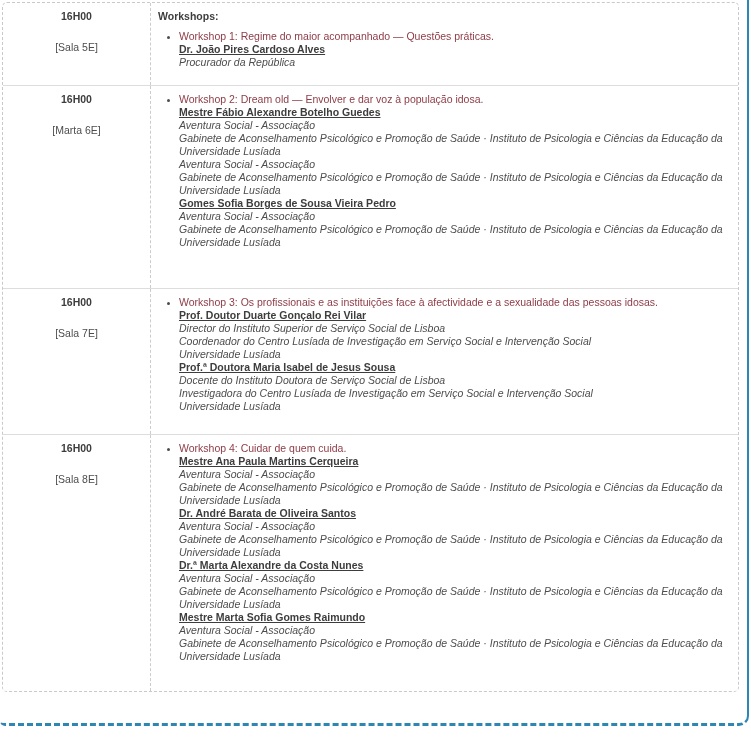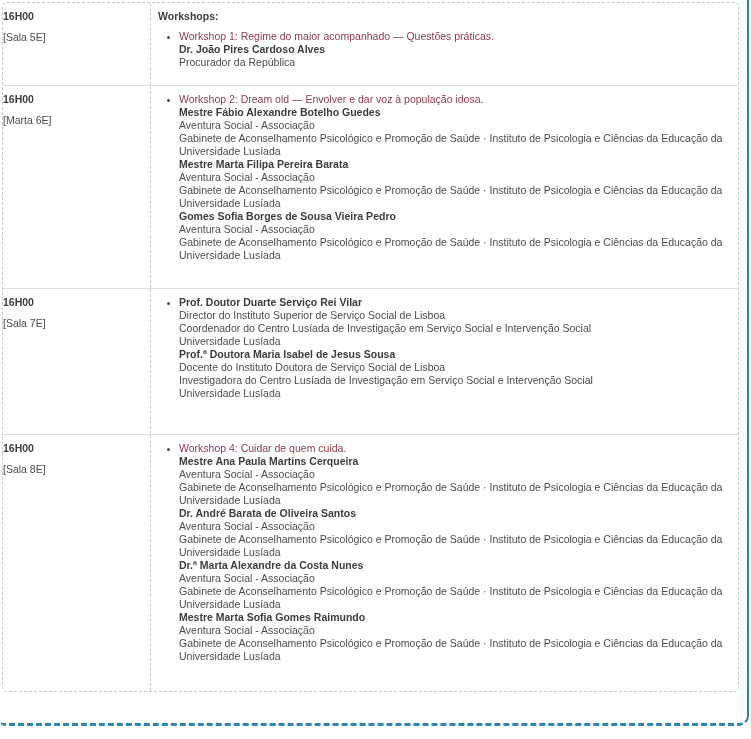--- a/index.html
+++ b/index.html
@@ -34,29 +34,30 @@
   .row-0 { min-height: 82px; }
   .row-1 { min-height: 202px; }
   .row-2 { min-height: 145px; }
   .row-3 { min-height: 256px; }
   .row-4 { min-height: 30px; }
   .cell-time {
     flex: none;
     width: 148px;
     box-sizing: border-box;
     border-right: 1px dashed #cccccc;
+    text-align: center;
     padding-top: 7px;
     line-height: 13px;
   }
   .time-label {
     font-weight: bold;
     color: #3d3d3d;
   }
   .room-label {
-    margin-top: 8px;
+    margin-top: 18px;
     color: #4d4d4d;
   }
   .cell-content {
     flex: 1;
     box-sizing: border-box;
     padding: 7px 6px 6px 7px;
     line-height: 13px;
   }
   .ws-header {
     font-weight: bold;
@@ -71,24 +72,26 @@
   ul.workshop-list li::marker { color: #4d4d4d; font-size: 9px; }
   .ws-title {
     font-weight: normal;
     color: #8e3c47;
     white-space: nowrap;
   }
   .speaker-name {
     font-weight: bold;
     color: #3d3d3d;
     white-space: nowrap;
+    text-decoration: underline;
   }
   .speaker-line {
     color: #4d4d4d;
     white-space: nowrap;
+    font-style: italic;
   }
   .closing-text { color: #4d4d4d; }
 </style>
 </head>
 <body>
 
 <div class="panel">
   <div class="schedule-table">
 
   <div class="row row-0">
@@ -113,41 +116,41 @@
           <div class="room-label">[Marta 6E]</div>
         </div>
         <div class="cell-content">
           <ul class="workshop-list">
             <li class="workshop-item">
               <div class="ws-title">Workshop 2: Dream old — Envolver e dar voz à população idosa.</div>
               <div class="speaker-name">Mestre Fábio Alexandre Botelho Guedes</div>
               <div class="speaker-line">Aventura Social - Associação</div>
               <div class="speaker-line">Gabinete de Aconselhamento Psicológico e Promoção de Saúde · Instituto de Psicologia e Ciências da Educação da</div>
               <div class="speaker-line">Universidade Lusíada</div>
-              <div class="speaker-name">Mestre Marta Filipa Pereira Barata</div>
               <div class="speaker-line">Aventura Social - Associação</div>
               <div class="speaker-line">Gabinete de Aconselhamento Psicológico e Promoção de Saúde · Instituto de Psicologia e Ciências da Educação da</div>
               <div class="speaker-line">Universidade Lusíada</div>
               <div class="speaker-name">Gomes Sofia Borges de Sousa Vieira Pedro</div>
               <div class="speaker-line">Aventura Social - Associação</div>
               <div class="speaker-line">Gabinete de Aconselhamento Psicológico e Promoção de Saúde · Instituto de Psicologia e Ciências da Educação da</div>
               <div class="speaker-line">Universidade Lusíada</div>
             </li>
           </ul>
         </div>
       </div>
       <div class="row row-2">
         <div class="cell-time">
           <div class="time-label">16H00</div>
           <div class="room-label">[Sala 7E]</div>
         </div>
         <div class="cell-content">
           <ul class="workshop-list">
             <li class="workshop-item">
-              <div class="speaker-name">Prof. Doutor Duarte Serviço Rei Vilar</div>
+              <div class="ws-title">Workshop 3: Os profissionais e as instituições face à afectividade e a sexualidade das pessoas idosas.</div>
+              <div class="speaker-name">Prof. Doutor Duarte Gonçalo Rei Vilar</div>
               <div class="speaker-line">Director do Instituto Superior de Serviço Social de Lisboa</div>
               <div class="speaker-line">Coordenador do Centro Lusíada de Investigação em Serviço Social e Intervenção Social</div>
               <div class="speaker-line">Universidade Lusíada</div>
               <div class="speaker-name">Prof.ª Doutora Maria Isabel de Jesus Sousa</div>
               <div class="speaker-line">Docente do Instituto Doutora de Serviço Social de Lisboa</div>
               <div class="speaker-line">Investigadora do Centro Lusíada de Investigação em Serviço Social e Intervenção Social</div>
               <div class="speaker-line">Universidade Lusíada</div>
             </li>
           </ul>
         </div>

